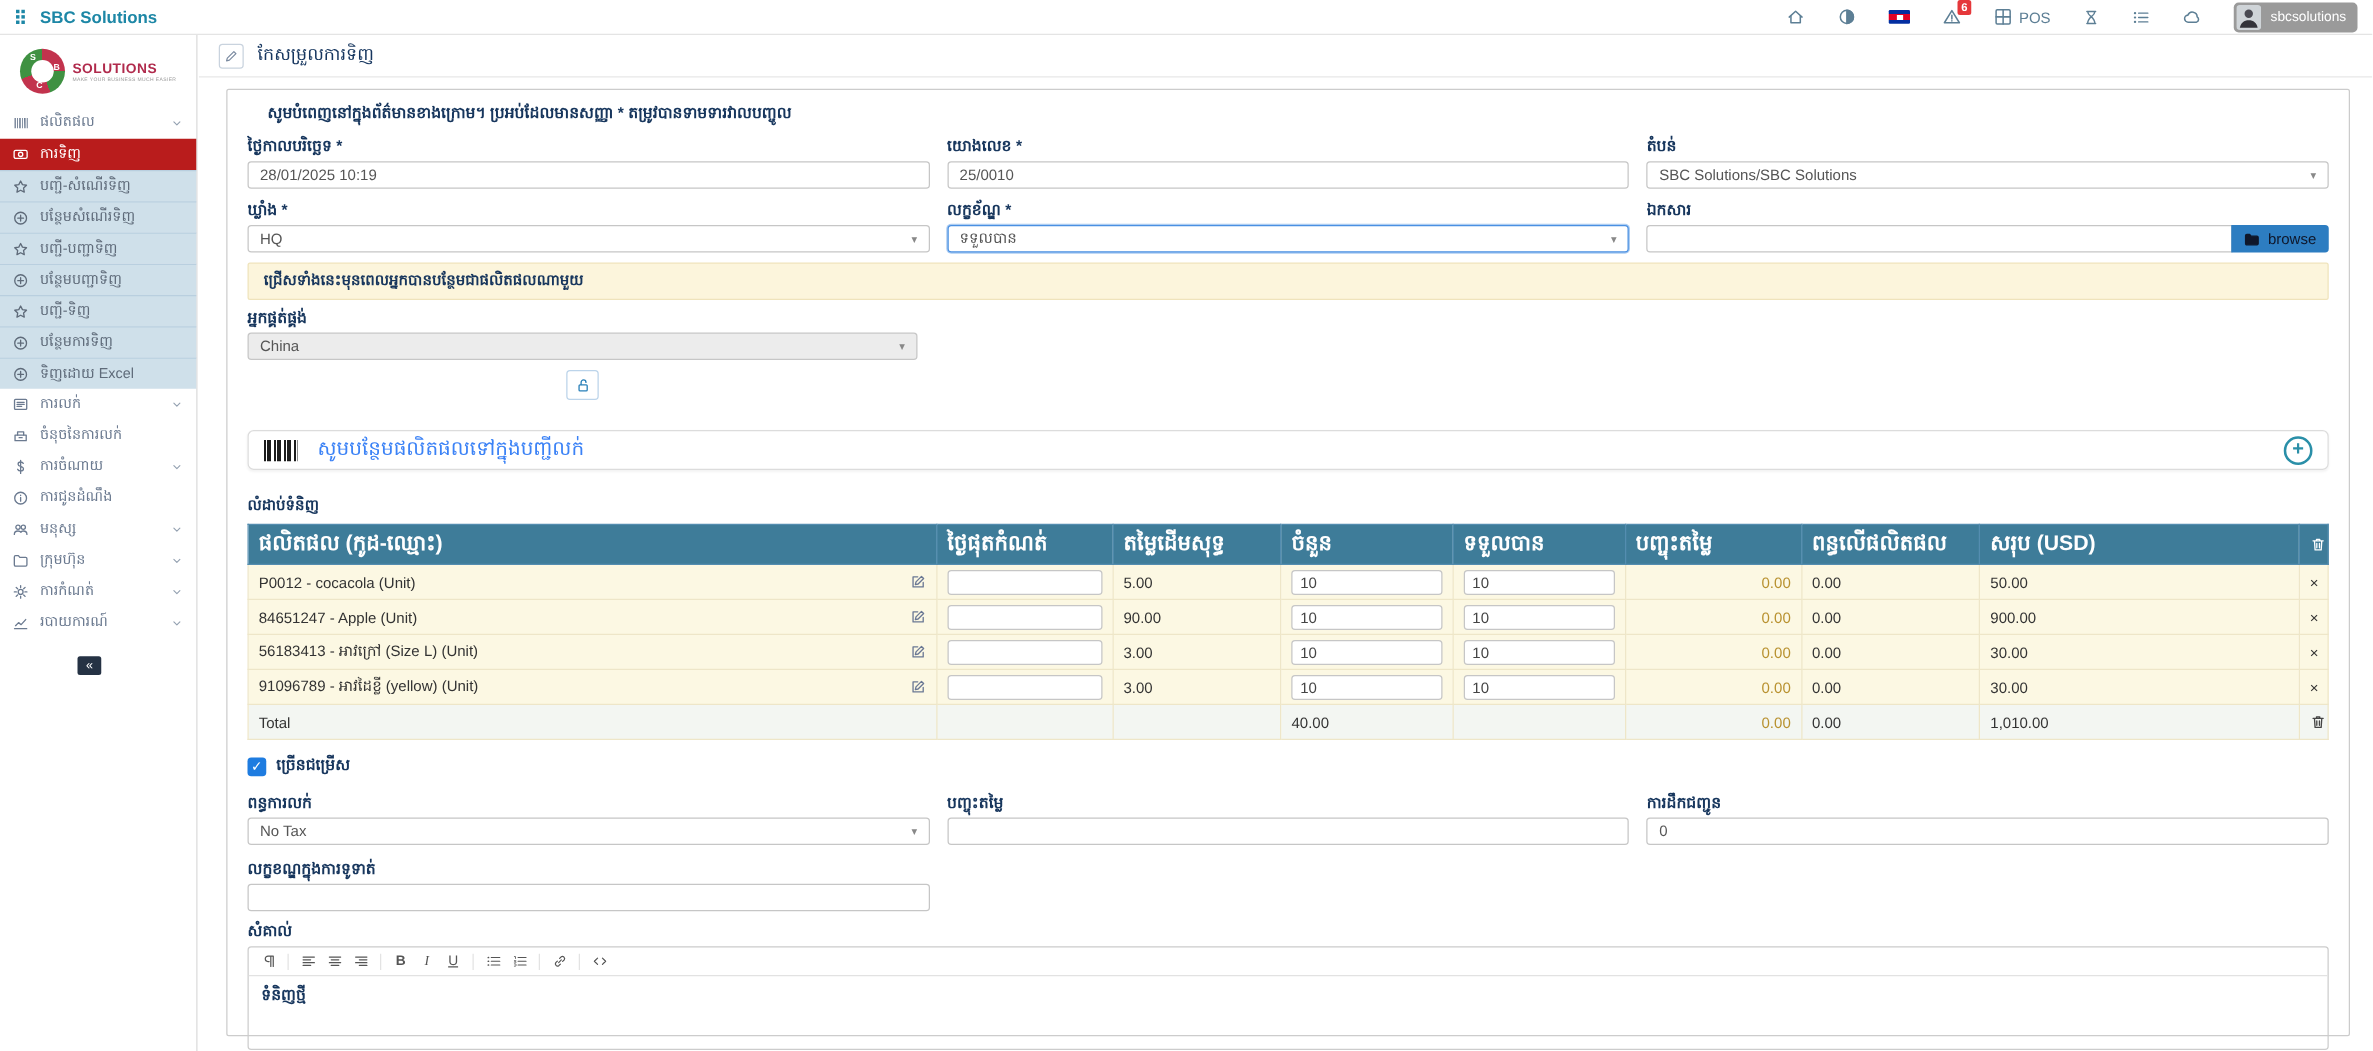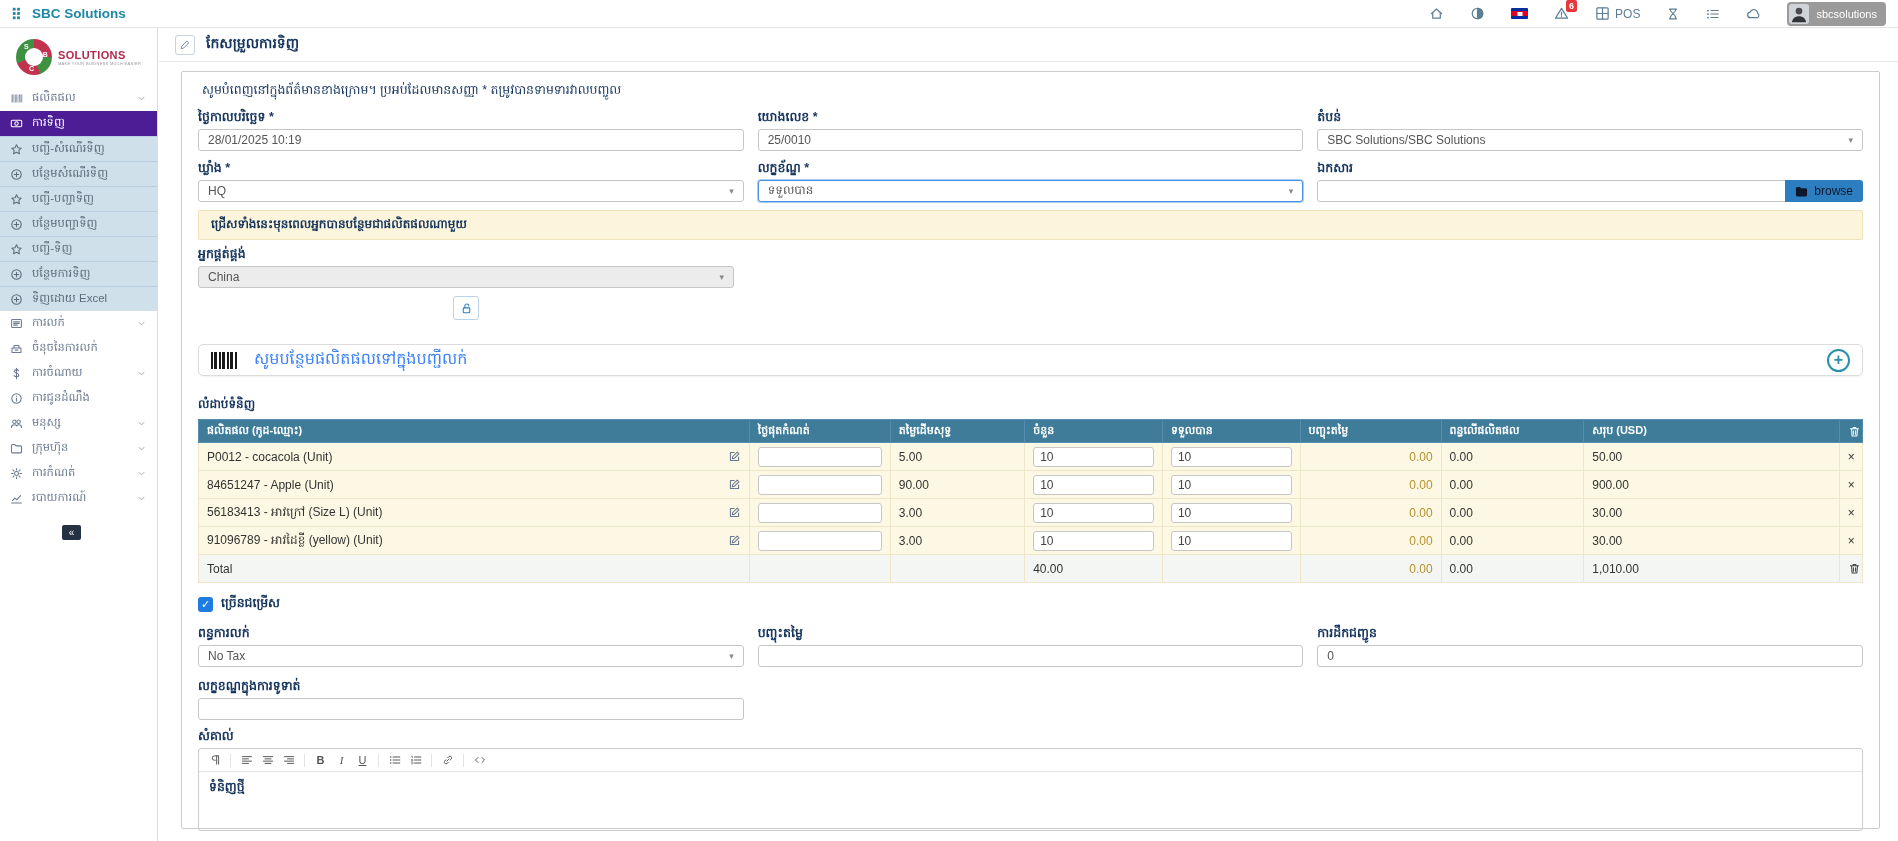--- a/index.html
+++ b/index.html
@@ -35,37 +35,37 @@
   .logo-circle::after { content:""; position:absolute; inset:9px; background:#fff; border-radius:50%; }
   .logo-letter { position:absolute; font-size:7px; font-weight:bold; color:#fff; z-index:1; }
   .logo-right { display:flex; flex-direction:column; }
   .logo-text { color:#b02a4c; font-weight:bold; font-size:11px; letter-spacing:.4px; }
   .logo-tag { font-size:4px; color:#999; letter-spacing:.3px; }
   .side-item { height:25px; display:flex; align-items:center; gap:9px; padding:0 10px;
                font-size:11.5px; color:#6b7a90; cursor:pointer; }
   .side-item .lbl { white-space:nowrap; }
   .side-item .chev { margin-left:auto; color:#94a1b1; }
   .side-item.submenu { background:#cfe0ea; border-top:1px solid #b9cfdf; color:#5f6b7a; }
-  .side-item.active { background:#4c1d95; color:#fff; }
+  .side-item.active { background:#b91c1c; color:#fff; }
   .collapse-chip { margin:14px 0 0 62px; width:19px; height:15px; background:#253244; color:#fff;
                    font-size:10px; display:flex; align-items:center; justify-content:center;
                    border-radius:2px; cursor:pointer; }
 
   
   .main { margin-left:159px; height:813px; overflow:hidden; background:#fff; }
   .page-head { height:34px; display:flex; align-items:center; gap:11px; padding:0 16px;
                border-bottom:1px solid #e8e8e8; }
   .edit-box { width:20px; height:20px; border:1px solid #c9d3de; border-radius:3px;
               display:flex; align-items:center; justify-content:center; color:#7a8aa0; cursor:pointer; }
-  .page-title { font-size:14px; font-weight:bold; color:#16365f; }
+  .page-title { font-size:14px; font-weight:normal; color:#16365f; }
 
   .card { margin:9px 18px 0 22px; border:1px solid #cccccc; border-radius:2px;
           padding:6px 16px 10px; background:#fff; height:758px; }
 
-  .notice { font-size:12.5px; font-weight:normal; color:#17365d; margin:4px 4px 10px; }
+  .notice { font-size:12.5px; font-weight:bold; color:#17365d; margin:4px 16px 10px; }
 
   .grid3 { display:grid; grid-template-columns:1fr 1fr 1fr; column-gap:14px; row-gap:10px; }
   .field label { display:block; font-size:12.5px; font-weight:bold; color:#17365d;
                  margin-bottom:5px; line-height:14px; }
   .control { height:22px; border:1px solid #c6c6c6; border-radius:3px; display:flex; align-items:center;
              padding:0 9px; font-size:12px; color:#555; background:#fff; width:100%; }
   input.control { outline:none; }
   .select { cursor:pointer; }
   .select .caret { margin-left:auto; color:#888; font-size:9px; }
   .select.focused { border-color:#4a90e2; box-shadow:0 0 0 1px rgba(74,144,226,.45); }
@@ -87,21 +87,21 @@
                 display:flex; align-items:center; padding:0 12px; box-shadow:0 1px 2px rgba(0,0,0,.05); }
   .barcode-glyph { width:27px; height:17px; margin-right:16px;
     background:repeating-linear-gradient(90deg,#1b1b1b 0 2px,#fff 2px 3px,#1b1b1b 3px 6px,#fff 6px 8px); }
   .search-text { color:#3b82f6; font-size:16px; flex:1; cursor:text; }
   .plus-btn { width:23px; height:23px; border:2px solid #2a8fa8; border-radius:50%; color:#2a8fa8;
               display:flex; align-items:center; justify-content:center; font-size:16px; font-weight:bold; cursor:pointer; }
 
   .section-label { margin-top:20px; font-size:12px; font-weight:bold; color:#17365d; }
 
   table.items { width:100%; border-collapse:collapse; margin-top:5px; table-layout:fixed; }
-  .items th { background:#3e7c99; color:#fff; font-size:11px; font-weight:bold; padding:3px 8px;
+  .items th { background:#3e7c99; color:#fff; font-size:17px; font-weight:bold; padding:3px 8px;
               text-align:left; border:1px solid #548db0; height:21px; }
   .items td { background:#fcf8e3; border:1px solid #eee6c8; padding:3px 8px; font-size:12px;
               color:#333; height:28px; }
   .items td.num { }
   .items td.gold { color:#b8912f; text-align:right; }
   .items td input { width:100%; height:20px; border:1px solid #c6c6c6; border-radius:3px;
                     padding:0 6px; font-size:12px; color:#444; background:#fff; outline:none; }
   .items tr.total td { background:#f3f6f2; }
   .prod-cell { display:flex; align-items:center; }
   .prod-cell .pname { flex:1; overflow:hidden; white-space:nowrap; text-overflow:ellipsis; }

